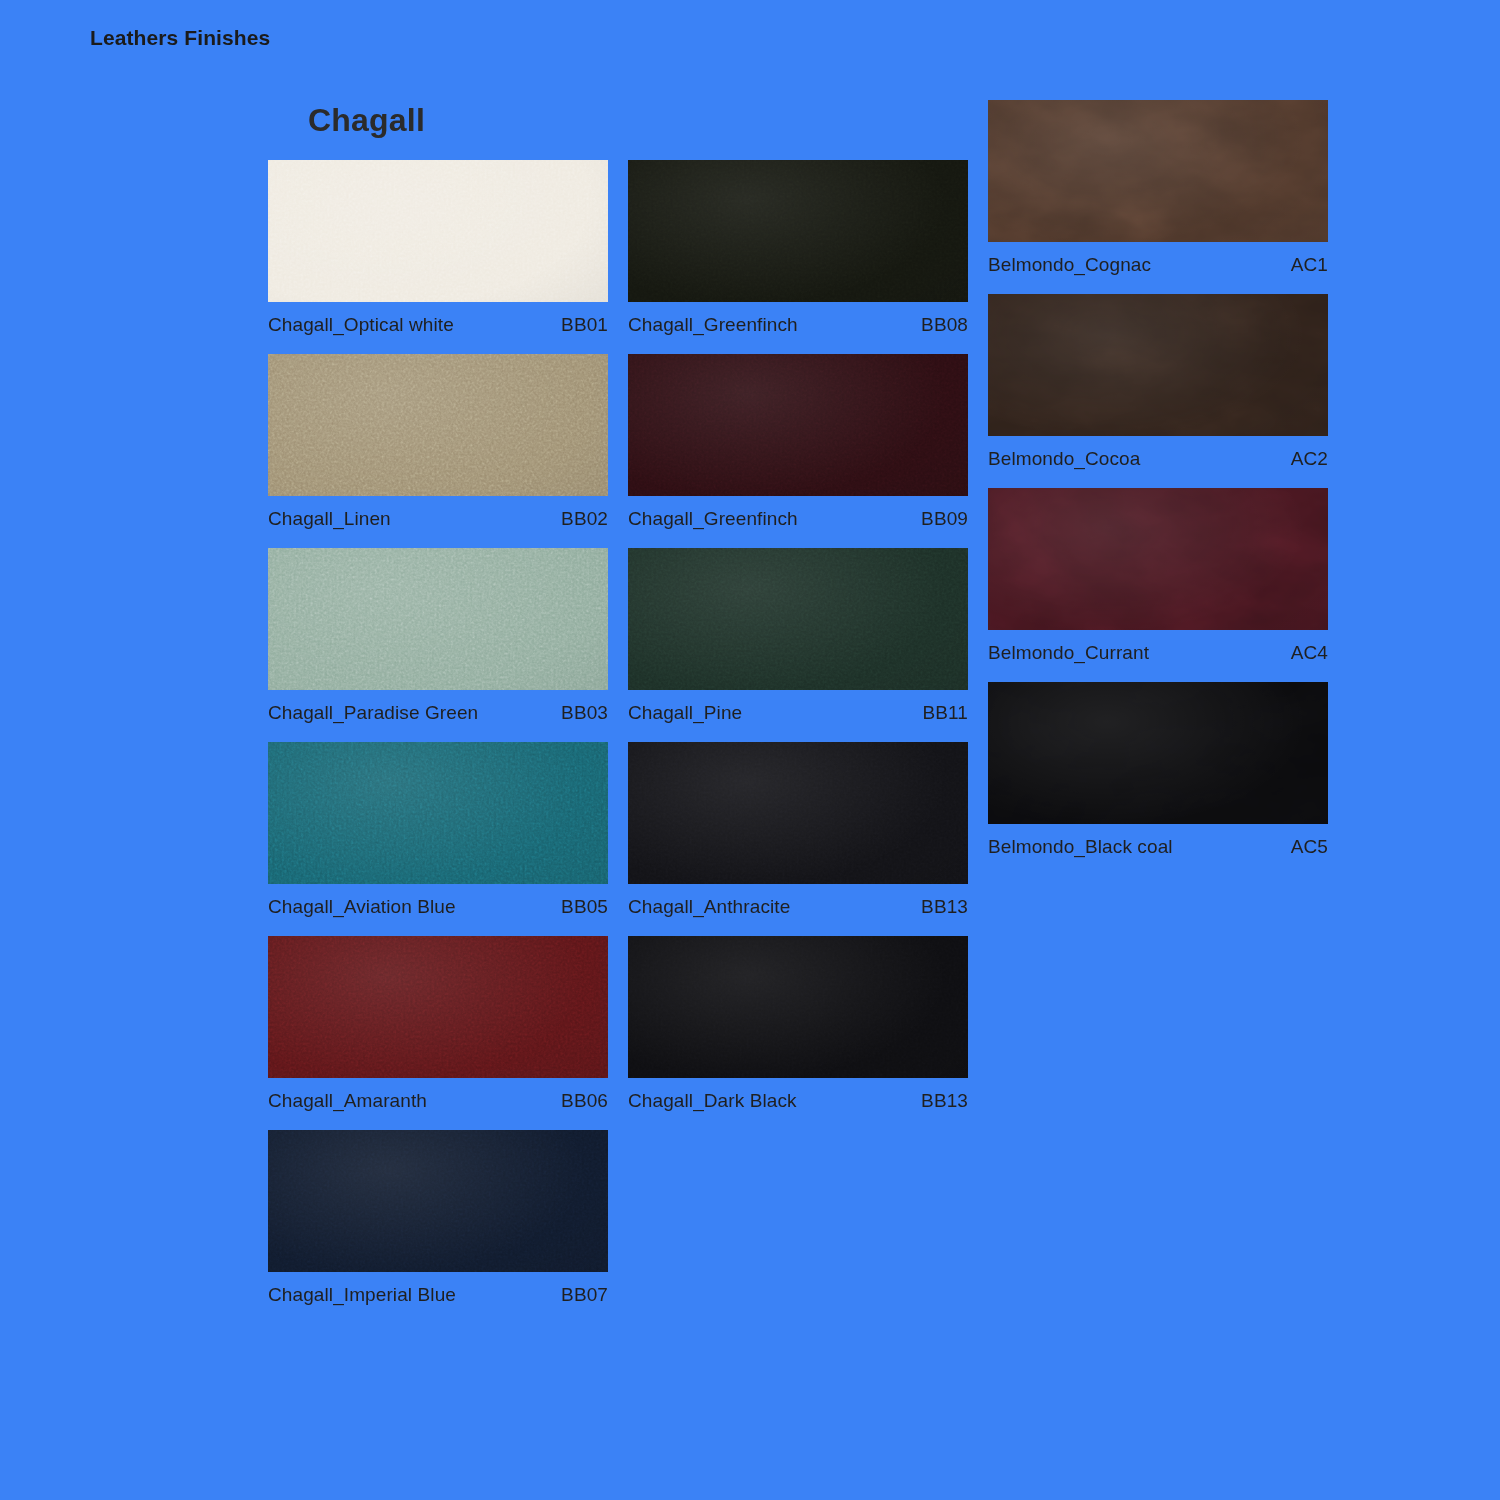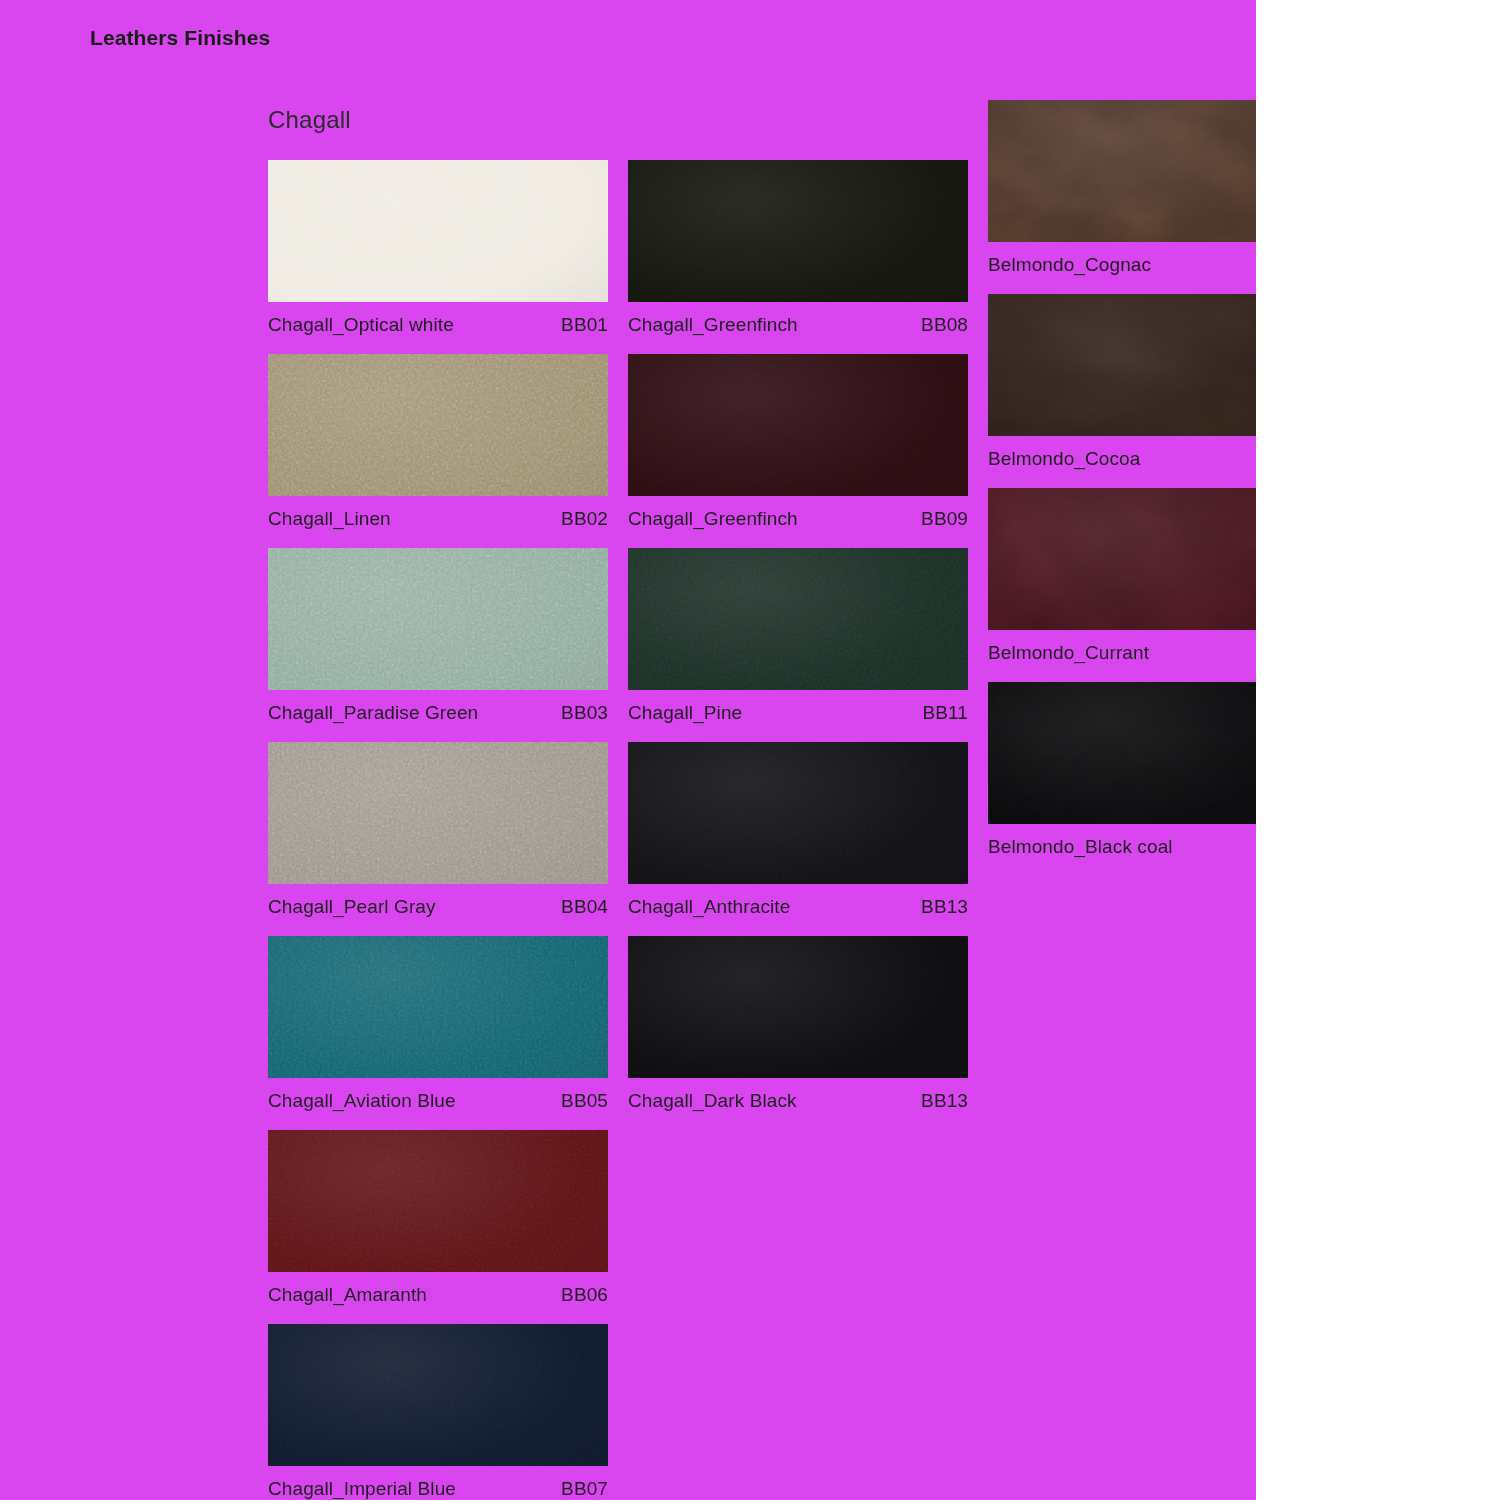--- a/index.html
+++ b/index.html
@@ -6,47 +6,48 @@
   * { box-sizing: border-box; }
   html, body {
     margin: 0; padding: 0;
     width: 1500px; height: 1500px;
     background: #ffffff;
     font-family: "Liberation Sans", sans-serif;
     -webkit-font-smoothing: antialiased;
   }
   #page {
     position: relative;
-    width: 1256px; height: 1500px;
-    background: #d946ef;
+    width: 1500px; height: 1500px;
+    background: #3b82f6;
     overflow: hidden;
   }
   .page-title {
     position: absolute;
     left: 90px; top: 26px;
     font-size: 21px;
     font-weight: bold;
     color: #1b1b1b;
     letter-spacing: 0.1px;
   }
   .grid {
     position: absolute;
     left: 268px; top: 100px;
     width: 1060px;
     display: flex;
     gap: 20px;
   }
   .column { width: 340px; flex: 0 0 340px; }
   .column-heading {
-    font-size: 24px;
+    font-size: 32px;
     color: #2b2b2b;
-    font-weight: normal;
+    font-weight: bold;
     height: 60px;
     line-height: 40px;
     letter-spacing: 0.2px;
+    margin-left: 40px;
   }
   .swatch-item { margin-bottom: 18px; }
   .swatch {
     width: 340px;
     height: 142px;
     position: relative;
     overflow: hidden;
   }
   .swatch .grain {
     position: absolute; inset: 0;
@@ -131,38 +132,20 @@
                 <rect width="100%" height="100%" filter="url(#grainpebble13)"></rect>
               </svg>
               <div class="sheen"></div>
             </div>
             <div class="swatch-caption">
               <span class="swatch-name">Chagall_Paradise Green</span>
               <span class="swatch-code">BB03</span>
             </div>
           </div>
           <div class="swatch-item">
-            <div class="swatch" style="background: rgb(157, 148, 138);">
-              <svg class="grain" width="100%" height="100%" preserveAspectRatio="none">
-                <defs>
-                  <filter id="grainpebble18" x="0" y="0" width="100%" height="100%">
-                    <feTurbulence type="fractalNoise" baseFrequency="0.42" numOctaves="2" seed="18" result="n"></feTurbulence>
-                    <feColorMatrix type="saturate" values="0"></feColorMatrix>
-                  </filter>
-                </defs>
-                <rect width="100%" height="100%" filter="url(#grainpebble18)"></rect>
-              </svg>
-              <div class="sheen"></div>
-            </div>
-            <div class="swatch-caption">
-              <span class="swatch-name">Chagall_Pearl Gray</span>
-              <span class="swatch-code">BB04</span>
-            </div>
-          </div>
-          <div class="swatch-item">
             <div class="swatch" style="background: rgb(24, 97, 109);">
               <svg class="grain" width="100%" height="100%" preserveAspectRatio="none">
                 <defs>
                   <filter id="grainpebble23" x="0" y="0" width="100%" height="100%">
                     <feTurbulence type="fractalNoise" baseFrequency="0.42" numOctaves="2" seed="23" result="n"></feTurbulence>
                     <feColorMatrix type="saturate" values="0"></feColorMatrix>
                   </filter>
                 </defs>
                 <rect width="100%" height="100%" filter="url(#grainpebble23)"></rect>
               </svg>

